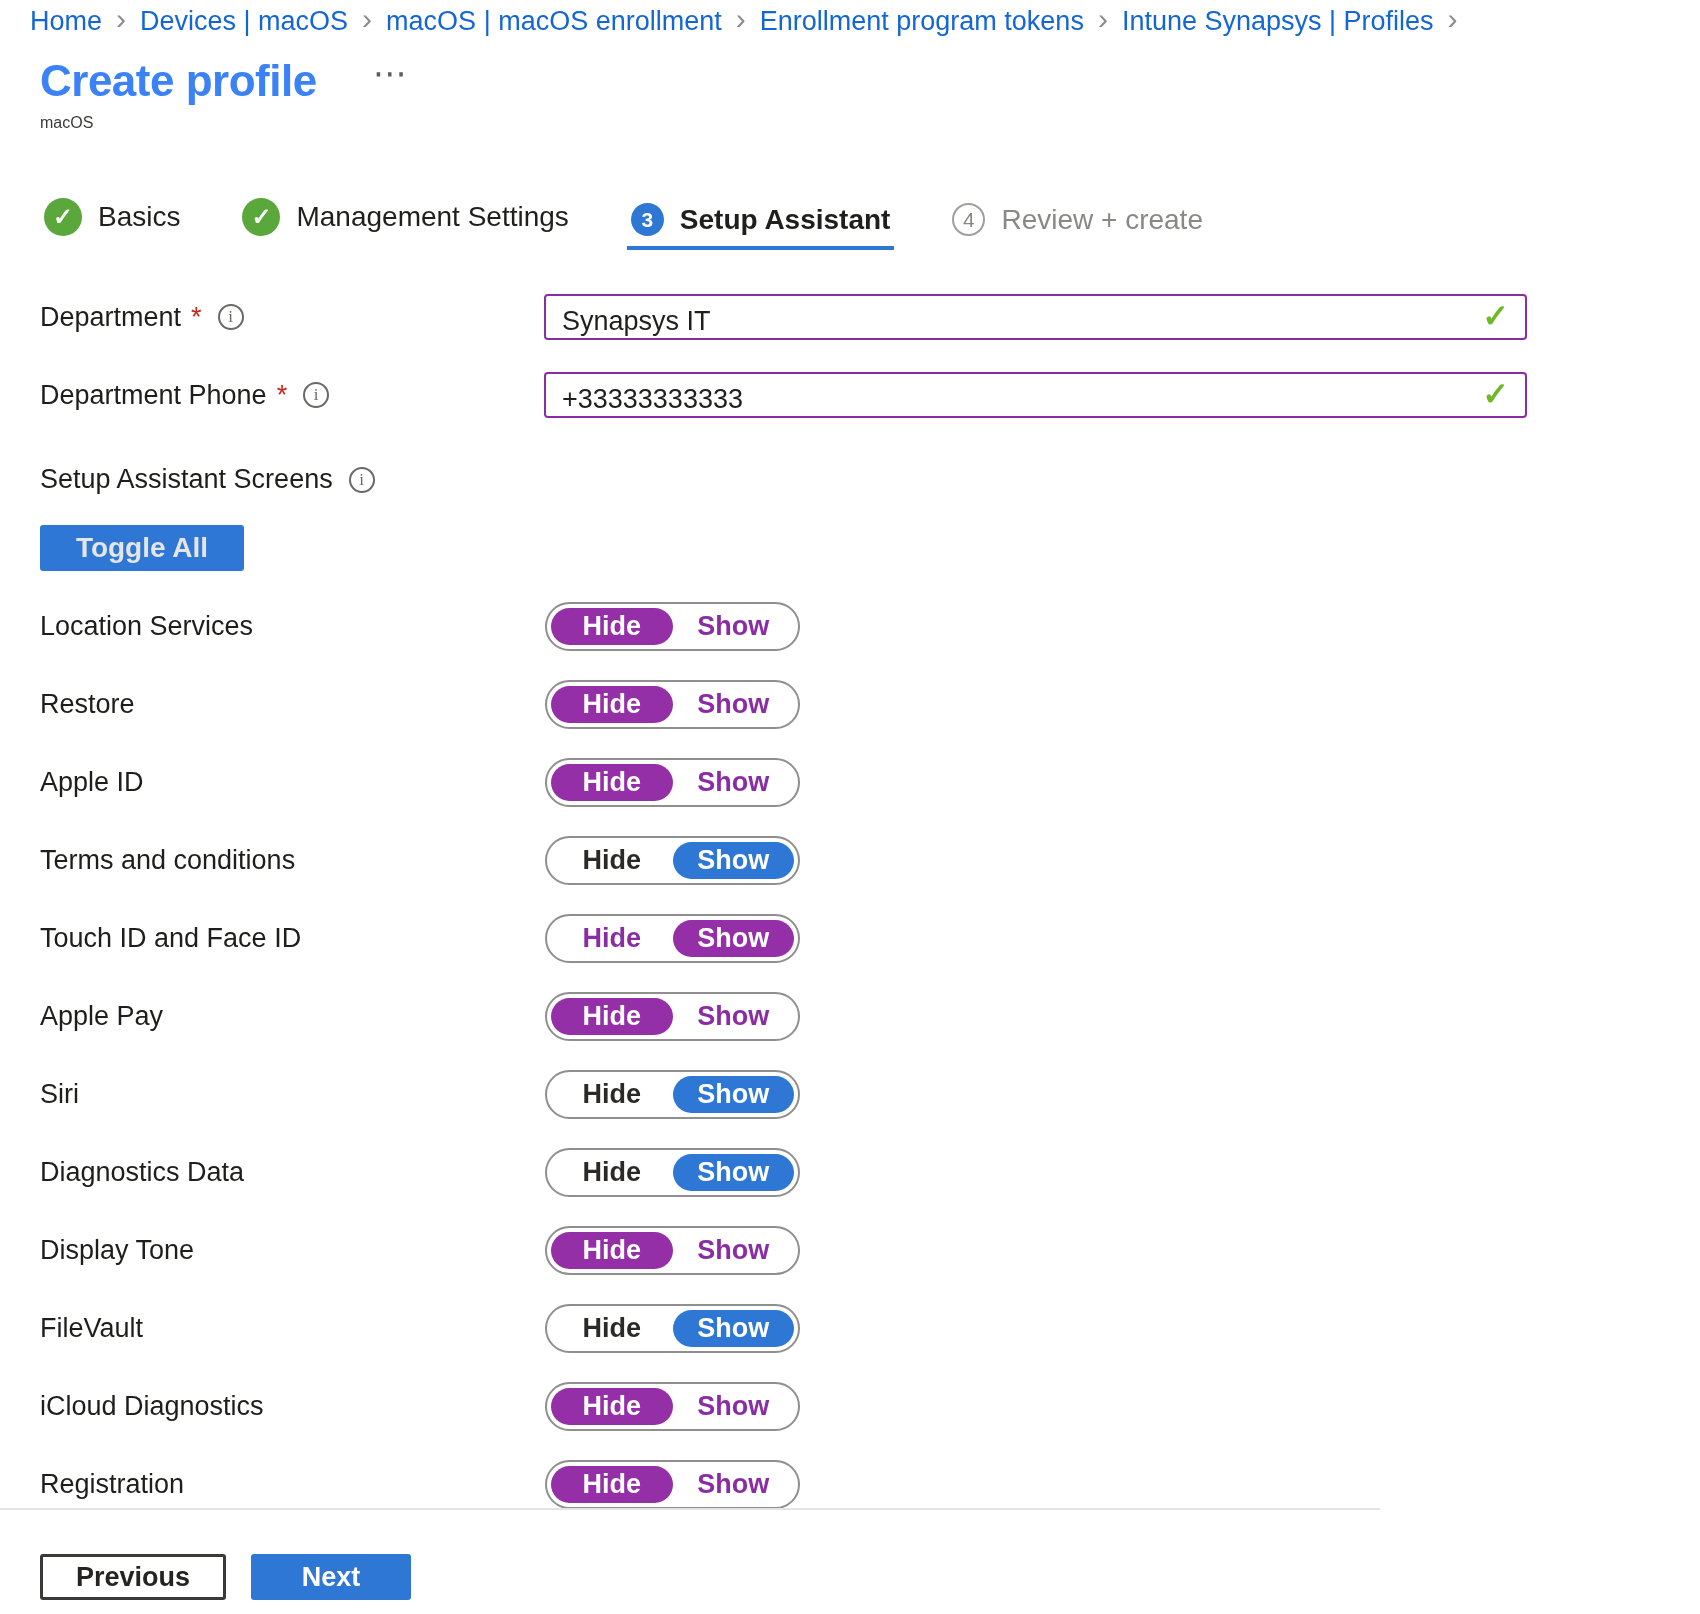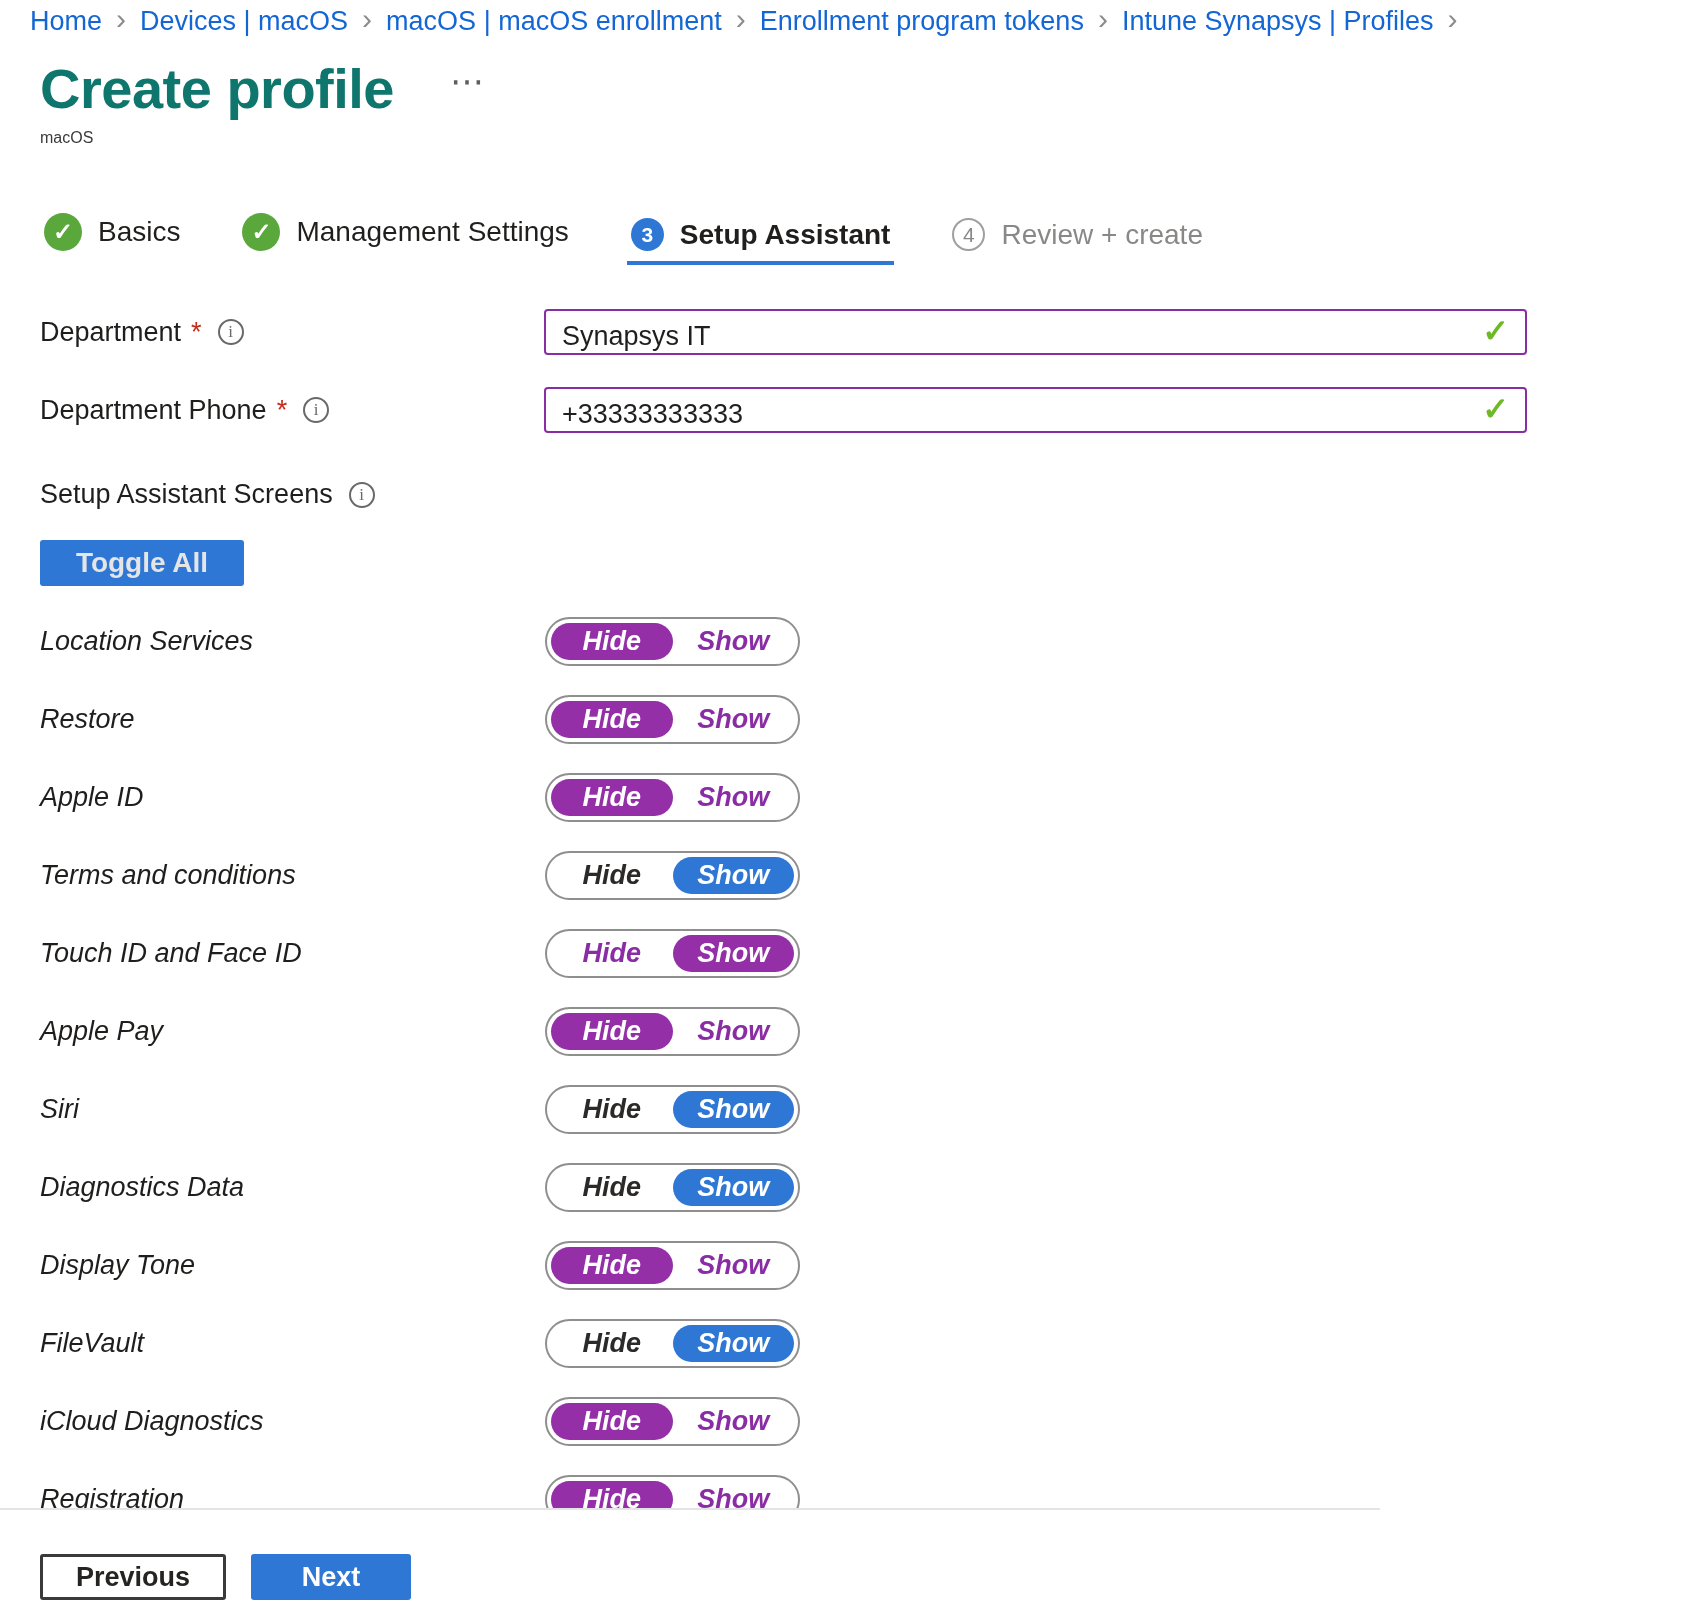--- a/index.html
+++ b/index.html
@@ -19,21 +19,21 @@
   .content{position:absolute; left:0; top:0; width:1700px; height:1508px; overflow:hidden; padding-left:40px;}
 
   
   .breadcrumb{display:flex; align-items:center; flex-wrap:nowrap; padding-top:4px; margin-left:-10px; font-size:27px; white-space:nowrap;}
   .crumb{display:flex; align-items:center;}
   .crumb a{color:var(--link-blue); text-decoration:none; cursor:pointer;}
   .chev{color:#8E8C8A; font-size:30px; margin:0 14px; font-weight:400; transform:translateY(-2px);}
 
   
   .title-row{display:flex; align-items:center; margin-top:18px;}
-  .page-title{font-size:56px; font-weight:700; color:#0f766e; letter-spacing:-0.5px;}
+  .page-title{font-size:44px; font-weight:700; color:#3b82f6; letter-spacing:-0.5px;}
   .overflow-menu{margin-left:56px; font-size:34px; color:#605E5C; letter-spacing:3px; cursor:pointer; line-height:20px; transform:translateY(-8px);}
   .subtitle{margin-top:8px; font-size:16px; color:#3B3A39;}
 
   
   .steps{display:flex; align-items:flex-end; margin-top:66px;}
   .step{display:flex; align-items:center; margin-right:54px; padding:0 4px 10px 4px; border-bottom:4px solid transparent; cursor:pointer;}
   .step-badge{display:flex; align-items:center; justify-content:center; border-radius:50%; flex:0 0 auto; margin-right:16px;}
   .step[data-state="complete"] .step-badge{width:38px; height:38px; background:var(--green); color:#fff; font-size:24px; font-weight:700;}
   .step[data-state="active"] .step-badge{width:33px; height:33px; background:var(--accent-blue); color:#fff; font-size:21px; font-weight:700;}
   .step[data-state="upcoming"] .step-badge{width:33px; height:33px; border:2px solid #A19F9D; color:var(--gray-upcoming); font-size:21px; font-weight:400; background:#fff;}
@@ -54,21 +54,21 @@
   .input-wrap input{width:100%; height:100%; border:none; outline:none; background:transparent; font-family:"Liberation Sans", sans-serif;
     font-size:27px; color:var(--text-dark); padding:8px 60px 0 16px;}
   .valid-check{position:absolute; right:16px; top:50%; transform:translateY(-52%); color:var(--valid-green); font-size:32px; font-weight:700;}
 
   
   .screens-heading{display:flex; align-items:center; margin-top:46px; font-size:27px; color:#1F1E1D;}
   .toggle-all{margin-top:30px; width:204px; height:46px; background:var(--accent-blue); color:#e5e5e5; border:none; border-radius:3px;
     font-family:"Liberation Sans", sans-serif; font-size:28px; font-weight:700; cursor:pointer; display:flex; align-items:center; justify-content:center;}
 
   .screen-list{margin-top:16px;}
-  .screen-row{display:flex; align-items:center; height:78px;font-style:italic;}
+  .screen-row{display:flex; align-items:center; height:78px;}
   .screen-label{width:505px; font-size:27px; color:#1F1E1D;}
   .toggle{width:255px; height:49px; border:2px solid #8F8F8F; border-radius:26px; background:#fff; display:flex; padding:4px; cursor:pointer;}
   .opt{flex:1 1 50%; border-radius:21px; display:flex; align-items:center; justify-content:center; font-size:27px; font-weight:700; line-height:1;}
   .screen-row[data-accent="purple"] .opt{color:var(--purple);}
   .screen-row[data-accent="blue"] .opt{color:#2B2A29;}
   .screen-row[data-selected="hide"] .opt-hide{color:#fff; background:var(--purple-fill);}
   .screen-row[data-selected="show"][data-accent="purple"] .opt-show{color:#fff; background:var(--purple-fill);}
   .screen-row[data-selected="show"][data-accent="blue"] .opt-show{color:#fff; background:var(--accent-blue);}
 
   

